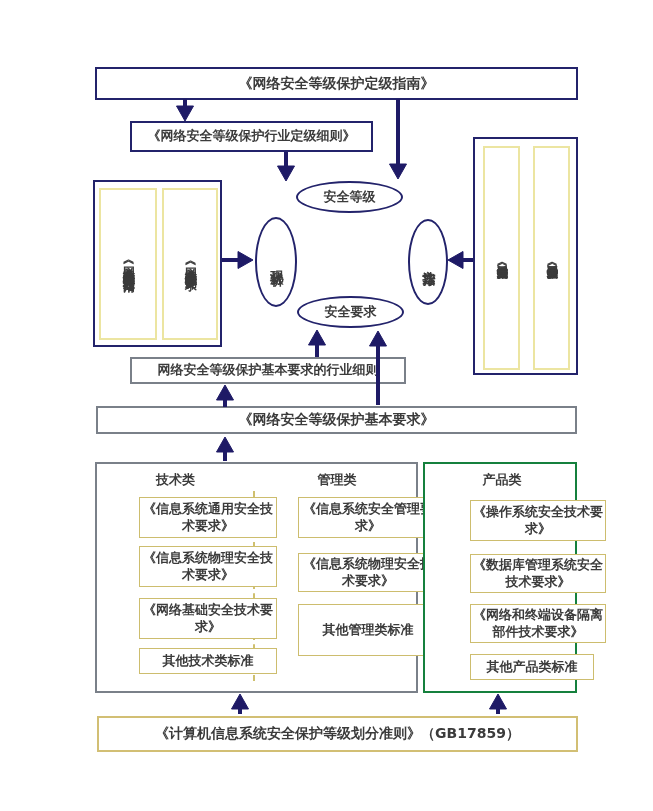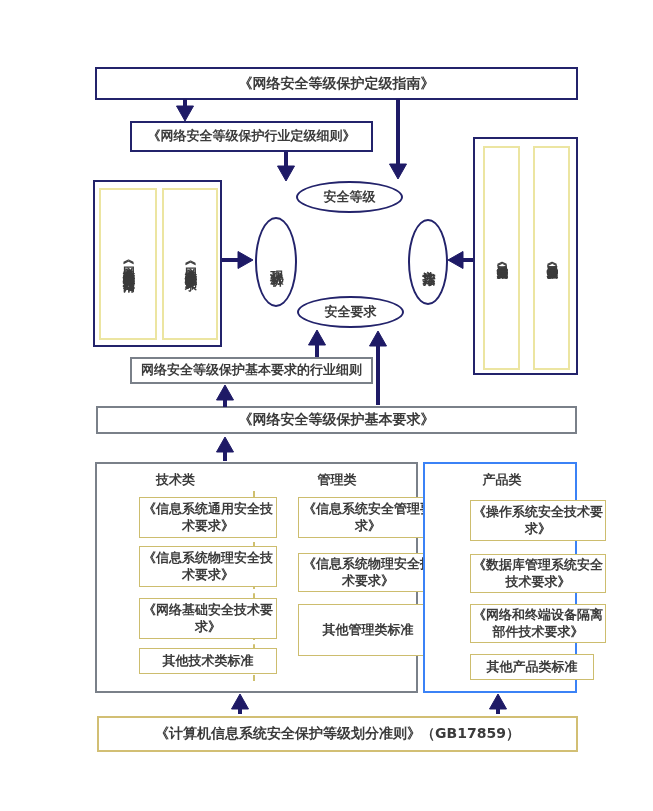--- a/index.html
+++ b/index.html
@@ -122,40 +122,40 @@
 
   <div class="ellipse" style="left:296px;top:181px;width:107px;height:32px">安全等级</div>
   <div class="ellipse" style="left:297px;top:296px;width:107px;height:32px">安全要求</div>
   <div class="ellipse" style="left:255px;top:217px;width:42px;height:90px">
     <span class="vtext" style="font-size:13px">现状分析</span>
   </div>
   <div class="ellipse" style="left:408px;top:219px;width:40px;height:86px">
     <span class="vtext" style="font-size:13px">方法指导</span>
   </div>
 
-  <div class="box slate txt13" style="left:94px;top:357px;width:243px;height:27px">网络安全等级保护基本要求的行业细则</div>
+  <div class="box slate txt13" style="left:94px;top:357px;width:276px;height:27px">网络安全等级保护基本要求的行业细则</div>
 
   <div class="box slate txt14" style="left:96px;top:406px;width:481px;height:28px">《网络安全等级保护基本要求》</div>
 
   <div class="panel slate" style="left:95px;top:462px;width:323px;height:231px;border:2px solid #7a8089">
     <div class="header-label" style="left:0;top:7px;width:157px">技术类</div>
     <div class="header-label" style="left:157px;top:7px;width:166px">管理类</div>
     <div class="divider" style="left:156px;top:27px;height:190px"></div>
 
     <div class="box goldthin txt13" style="left:6px;top:33px;width:138px;height:41px">《信息系统通用安全技术要求》</div>
     <div class="box goldthin txt13" style="left:6px;top:82px;width:138px;height:41px">《信息系统物理安全技术要求》</div>
     <div class="box goldthin txt13" style="left:6px;top:134px;width:138px;height:41px">《网络基础安全技术要求》</div>
     <div class="box goldthin txt13" style="left:6px;top:184px;width:138px;height:26px">其他技术类标准</div>
 
     <div class="box goldthin txt13" style="left:165px;top:33px;width:140px;height:41px">《信息系统安全管理要求》</div>
     <div class="box goldthin txt13" style="left:165px;top:89px;width:140px;height:39px">《信息系统物理安全技术要求》</div>
     <div class="box goldthin txt13" style="left:165px;top:140px;width:140px;height:52px">其他管理类标准</div>
   </div>
 
-  <div class="panel slate" style="left:423px;top:462px;width:154px;height:231px;border:2px solid #3b82f6">
+  <div class="panel slate" style="left:423px;top:462px;width:154px;height:231px;border:2px solid #15803d">
     <div class="header-label" style="left:0;top:7px;width:154px">产品类</div>
 
     <div class="box goldthin txt13" style="left:9px;top:36px;width:136px;height:41px">《操作系统安全技术要求》</div>
     <div class="box goldthin txt13" style="left:9px;top:90px;width:136px;height:39px">《数据库管理系统安全技术要求》</div>
     <div class="box goldthin txt13" style="left:9px;top:140px;width:136px;height:39px">《网络和终端设备隔离部件技术要求》</div>
     <div class="box goldthin txt13" style="left:9px;top:190px;width:124px;height:26px">其他产品类标准</div>
   </div>
 
   <div class="box gold txt14" style="left:97px;top:716px;width:481px;height:36px">《计算机信息系统安全保护等级划分准则》（GB17859）</div>
 

